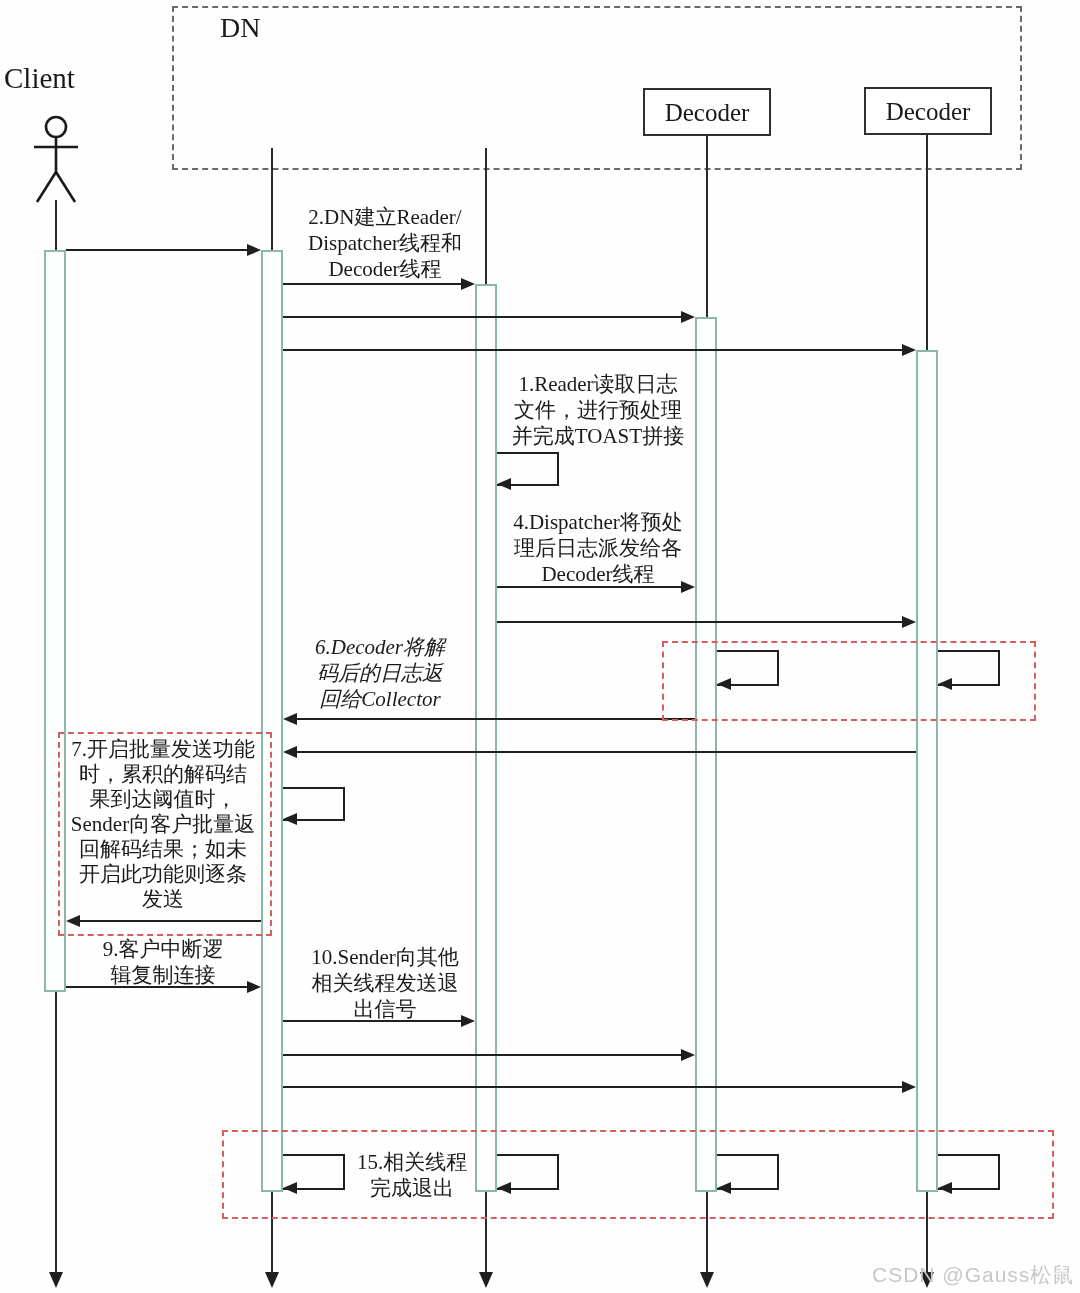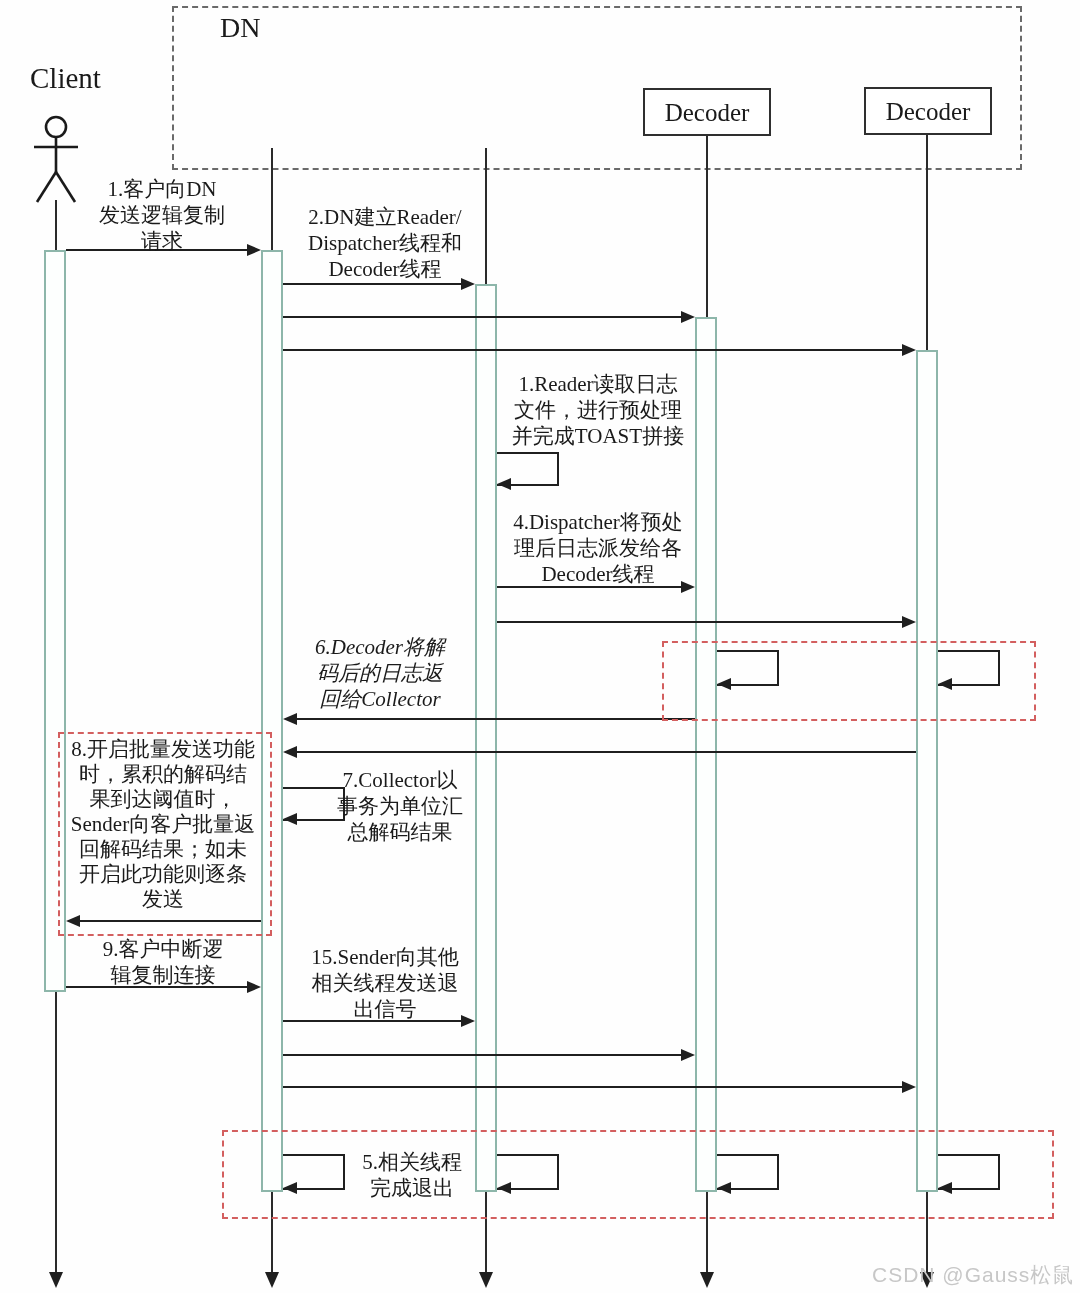--- a/index.html
+++ b/index.html
@@ -24,21 +24,21 @@
   .watermark{position:absolute;font-family:"Liberation Sans","DejaVu Sans",sans-serif;font-size:21px;color:#c7c7c7;z-index:8;letter-spacing:1px;}
 </style>
 </head>
 <body>
 
 <div id="canvas">
 
   <div class="dn-frame" style="left:172px;top:6px;width:846px;height:160px;"></div>
   <div class="dn-title" style="left:220px;top:12px;">DN</div>
 
-  <div class="client-label" style="left:30px;top:62px;">Client</div>
+  <div class="client-label" style="left:4px;top:62px;">Client</div>
   <svg style="position:absolute;left:26px;top:110px;z-index:2;" width="60" height="95" viewBox="0 0 60 95">
     <circle cx="30" cy="17" r="10" fill="none" stroke="#1a1a1a" stroke-width="2.6"></circle>
     <line x1="30" y1="27" x2="30" y2="62" stroke="#1a1a1a" stroke-width="2.6"></line>
     <line x1="8" y1="37" x2="52" y2="37" stroke="#1a1a1a" stroke-width="2.6"></line>
     <line x1="30" y1="62" x2="11" y2="92" stroke="#1a1a1a" stroke-width="2.6"></line>
     <line x1="30" y1="62" x2="49" y2="92" stroke="#1a1a1a" stroke-width="2.6"></line>
   </svg>
 
   <div class="pbox" style="left:643px;top:88px;width:128px;height:48px;font-size:25px;">Decoder</div>
   <div class="pbox" style="left:864px;top:87px;width:128px;height:48px;font-size:25px;">Decoder</div>
@@ -60,23 +60,20 @@
   <div class="arrow-d" style="left:479px;top:1272px;"></div>
   <div class="arrow-d" style="left:700px;top:1272px;"></div>
   <div class="arrow-d" style="left:920px;top:1272px;"></div>
 
   <div class="bar" style="left:44px;top:250px;height:742px;"></div>
   <div class="bar" style="left:261px;top:250px;height:942px;"></div>
   <div class="bar" style="left:475px;top:284px;height:908px;"></div>
   <div class="bar" style="left:695px;top:317px;height:875px;"></div>
   <div class="bar" style="left:916px;top:350px;height:842px;"></div>
 
-  <div class="mlabel" style="left:82px;top:176px;width:160px;">1.客户向DN
-发送逻辑复制
-请求</div>
   <div class="hline" style="left:66px;top:249px;width:184px;"></div>
   <div class="arrow-r" style="left:247px;top:244px;"></div>
 
   <div class="mlabel" style="left:285px;top:204px;width:200px;">2.DN建立Reader/
 Dispatcher线程和
 Decoder线程</div>
   <div class="hline" style="left:283px;top:283px;width:182px;"></div>
   <div class="arrow-r" style="left:461px;top:278px;"></div>
   <div class="hline" style="left:283px;top:316px;width:402px;"></div>
   <div class="arrow-r" style="left:681px;top:311px;"></div>
@@ -104,54 +101,51 @@
   <div class="arrow-l" style="left:938px;top:678px;"></div>
 
   <div class="mlabel" style="left:300px;top:634px;width:160px;font-style:italic;">6.Decoder将解
 码后的日志返
 回给Collector</div>
   <div class="hline" style="left:295px;top:718px;width:400px;"></div>
   <div class="arrow-l" style="left:283px;top:713px;"></div>
   <div class="hline" style="left:295px;top:751px;width:621px;"></div>
   <div class="arrow-l" style="left:283px;top:746px;"></div>
 
-  <div class="mlabel" style="left:310px;top:767px;width:180px;">7.Collector以
-事务为单位汇
-总解码结果</div>
   <div class="loop" style="left:283px;top:787px;width:62px;height:34px;"></div>
   <div class="arrow-l" style="left:283px;top:813px;"></div>
 
   <div class="redbox" style="left:58px;top:732px;width:210px;height:200px;"></div>
-  <div class="mlabel" style="left:62px;top:737px;width:202px;line-height:25px;">8.开启批量发送功能
+  <div class="mlabel" style="left:62px;top:737px;width:202px;line-height:25px;">7.开启批量发送功能
 时，累积的解码结
 果到达阈值时，
 Sender向客户批量返
 回解码结果；如未
 开启此功能则逐条
 发送</div>
   <div class="hline" style="left:78px;top:920px;width:183px;"></div>
   <div class="arrow-l" style="left:66px;top:915px;"></div>
 
   <div class="mlabel" style="left:73px;top:936px;width:180px;">9.客户中断逻
 辑复制连接</div>
   <div class="hline" style="left:66px;top:986px;width:184px;"></div>
   <div class="arrow-r" style="left:247px;top:981px;"></div>
 
-  <div class="mlabel" style="left:295px;top:944px;width:180px;">15.Sender向其他
+  <div class="mlabel" style="left:295px;top:944px;width:180px;">10.Sender向其他
 相关线程发送退
 出信号</div>
   <div class="hline" style="left:283px;top:1020px;width:182px;"></div>
   <div class="arrow-r" style="left:461px;top:1015px;"></div>
   <div class="hline" style="left:283px;top:1054px;width:402px;"></div>
   <div class="arrow-r" style="left:681px;top:1049px;"></div>
   <div class="hline" style="left:283px;top:1086px;width:623px;"></div>
   <div class="arrow-r" style="left:902px;top:1081px;"></div>
 
   <div class="redbox" style="left:222px;top:1130px;width:828px;height:85px;"></div>
-  <div class="mlabel" style="left:342px;top:1149px;width:140px;">5.相关线程
+  <div class="mlabel" style="left:342px;top:1149px;width:140px;">15.相关线程
 完成退出</div>
   <div class="loop" style="left:283px;top:1154px;width:62px;height:36px;"></div>
   <div class="arrow-l" style="left:283px;top:1182px;"></div>
   <div class="loop" style="left:497px;top:1154px;width:62px;height:36px;"></div>
   <div class="arrow-l" style="left:497px;top:1182px;"></div>
   <div class="loop" style="left:717px;top:1154px;width:62px;height:36px;"></div>
   <div class="arrow-l" style="left:717px;top:1182px;"></div>
   <div class="loop" style="left:938px;top:1154px;width:62px;height:36px;"></div>
   <div class="arrow-l" style="left:938px;top:1182px;"></div>
 

